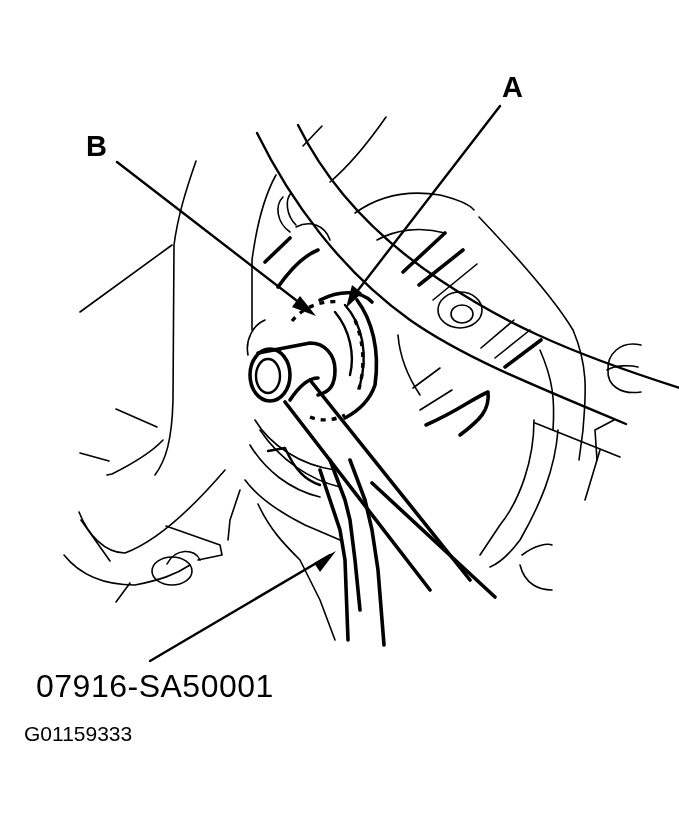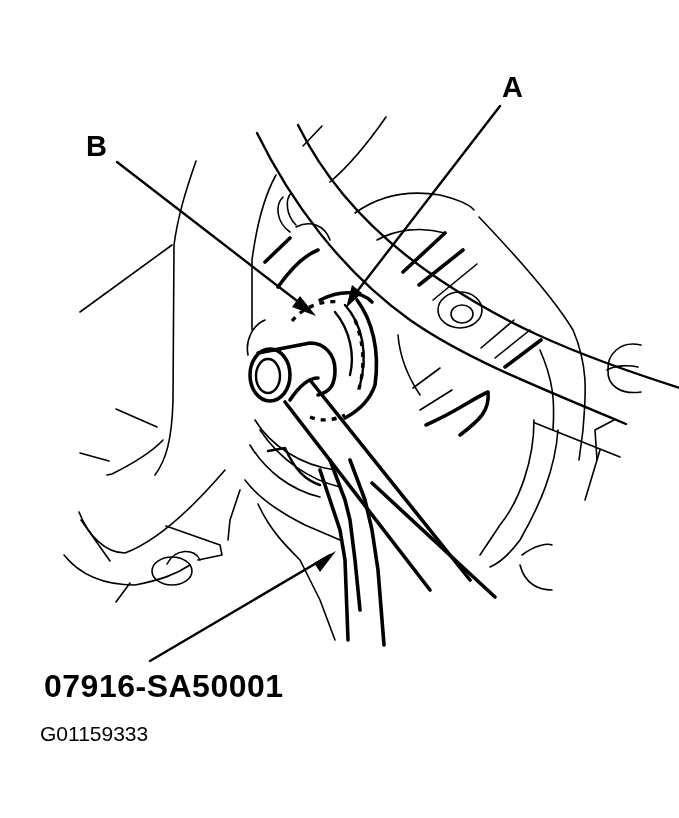--- a/index.html
+++ b/index.html
@@ -3,23 +3,23 @@
   <meta charset="utf-8">
   <style>
     html, body { margin: 0; padding: 0; background: #ffffff; }
     body { width: 679px; height: 818px; position: relative; overflow: hidden;
            font-family: "Liberation Sans", sans-serif; color: #000; }
     #drawing { position: absolute; left: 0; top: 0; width: 679px; height: 818px; }
     .callout { position: absolute; font-family: "Liberation Sans", sans-serif;
                font-weight: bold; font-size: 29px; line-height: 1; color: #000; }
     #label-a { left: 502px; top: 73px; }
     #label-b { left: 86px; top: 132px; }
-    #tool-number { position: absolute; left: 44px; top: 670px; font-weight: bold;
+    #tool-number { position: absolute; left: 36px; top: 670px; font-weight: normal;
                    font-size: 32px; letter-spacing: 0.5px; line-height: 1; }
-    #figure-id { position: absolute; left: 40px; top: 723px; font-size: 21px; line-height: 1; }
+    #figure-id { position: absolute; left: 24px; top: 723px; font-size: 21px; line-height: 1; }
     svg .thin { fill: none; stroke: #000; stroke-width: 1.6; stroke-linecap: round; stroke-linejoin: round; }
     svg .med  { fill: none; stroke: #000; stroke-width: 2.4; stroke-linecap: round; stroke-linejoin: round; }
     svg .bold { fill: none; stroke: #000; stroke-width: 3.6; stroke-linecap: round; stroke-linejoin: round; }
     svg .dash { fill: none; stroke: #000; stroke-width: 3.4; stroke-dasharray: 5 6; }
     svg .white { fill: #fff; }
     svg .solid { fill: #000; stroke: none; }
   </style>
 </head>
 <body>
 

